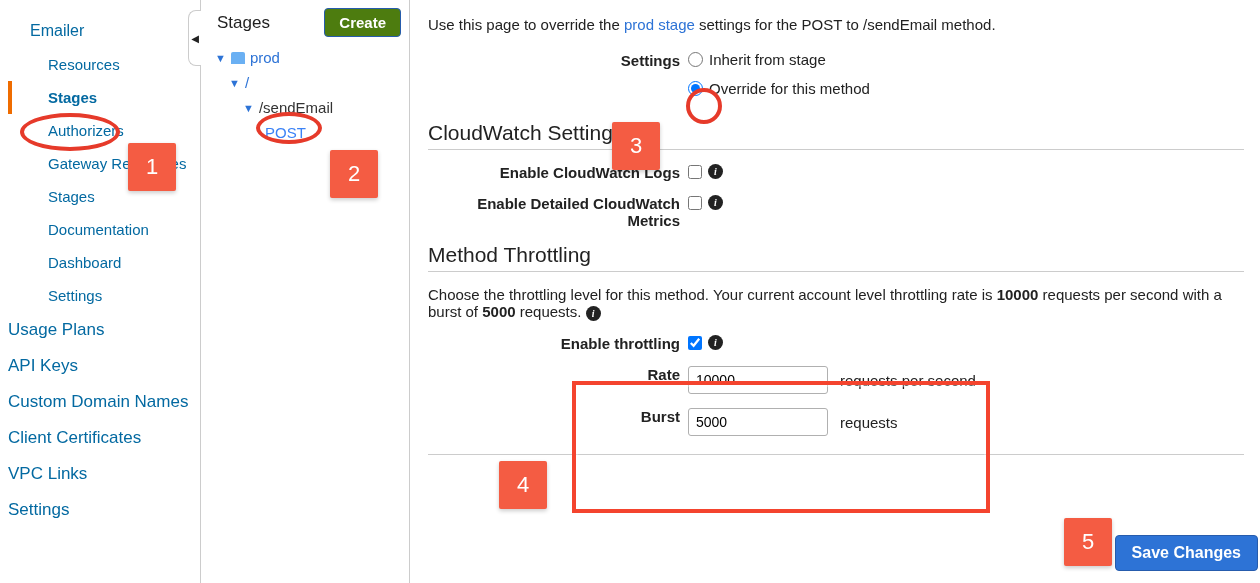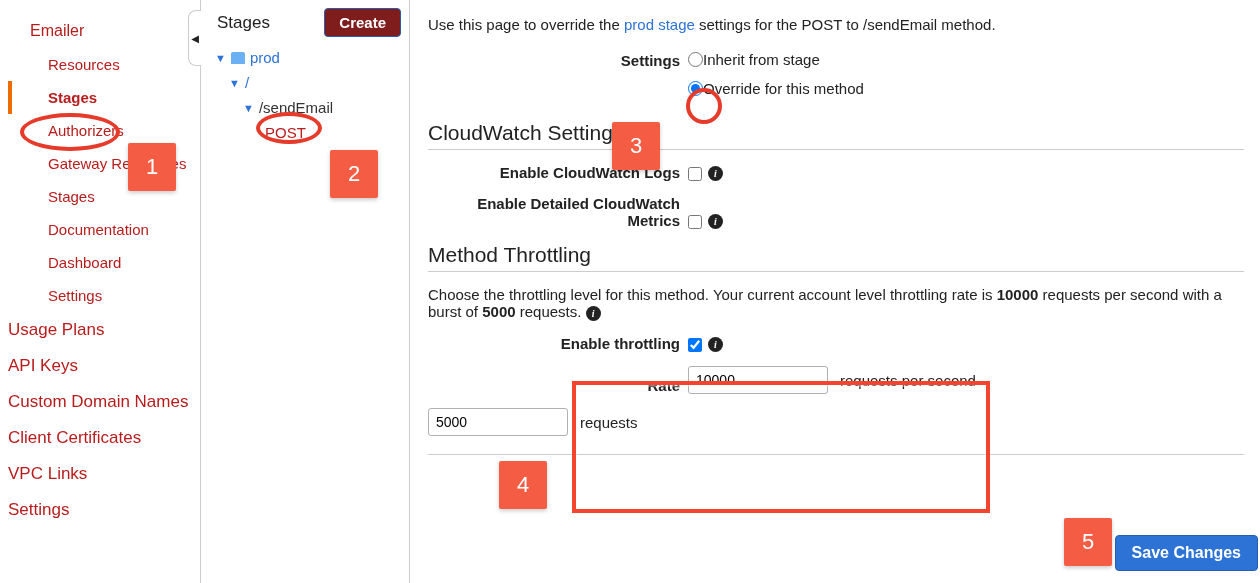--- a/index.html
+++ b/index.html
@@ -17,54 +17,54 @@
   .sidebar {
     width: 200px;
     padding: 14px 0 0 8px;
     flex-shrink: 0;
   }
   .sidebar-title { font-size: 18px; padding: 6px 0 8px 0; }
   .sidebar-item {
     padding: 8px 0 8px 22px;
     font-size: 15px;
     cursor: pointer;
-    color: #b91c1c;
+    color: #0369a1;
   }
   .sidebar-item.sub { padding-left: 40px; }
   .sidebar-item.active { font-weight: bold; border-left: 4px solid #ef6c00; padding-left: 36px; }
   .sidebar-item.top { padding-left: 0; font-size: 17px; }
 
   
   .stages-panel {
     width: 210px;
     border-left: 1px solid #ccc;
     border-right: 1px solid #ccc;
     flex-shrink: 0;
     padding: 8px 8px;
     position: relative;
   }
   .stages-hdr { display: flex; justify-content: space-between; align-items: center; margin-bottom: 8px; }
   .stages-hdr span { font-size: 17px; padding-left: 8px; }
   .btn-create {
-    background: #7f1d1d;
+    background: #4d7c0f;
     color: #fff;
     border: 1px solid #265cad;
     border-radius: 4px;
     padding: 5px 14px;
     font-weight: bold;
     font-size: 15px;
     cursor: pointer;
   }
   .tree { padding-left: 6px; font-size: 15px; }
   .tree-row { display: flex; align-items: center; padding: 4px 0; cursor: pointer; }
   .caret { color: #2d73d6; font-size: 11px; margin-right: 5px; }
   .tree-prod { color: #2d73d6; }
   .tree-slash { color: #2d73d6; padding-left: 14px; }
   .tree-send { color: #333; padding-left: 28px; }
-  .tree-post { color: #b91c1c; padding-left: 50px; font-weight: 500; }
+  .tree-post { color: #3b82f6; padding-left: 50px; font-weight: 500; }
   .stage-icon { width: 14px; height: 12px; background: #6ab0f3; border-radius: 2px 2px 0 0; margin-right: 5px; display: inline-block; }
 
   
   .handle {
     position: absolute;
     left: -13px; top: 10px;
     width: 13px; height: 56px;
     background: #fff;
     border: 1px solid #ccc;
     border-right: none;
@@ -78,27 +78,27 @@
     flex: 1;
     padding: 16px 16px 0 18px;
     position: relative;
     overflow: hidden;
   }
   .intro { font-size: 15px; margin-bottom: 18px; }
   .intro a { color: #2d73d6; text-decoration: none; }
   .settings-row { display: flex; align-items: flex-start; margin-bottom: 24px; font-size: 15px; }
   .settings-label { width: 260px; text-align: right; font-weight: bold; padding-right: 8px; padding-top: 1px; }
   .radio-col { display: flex; flex-direction: column; gap: 12px; }
-  .radio-item { display: flex; align-items: center; gap: 0; }
+  .radio-item { display: flex; align-items: center; gap: 6px; }
   input[type=radio] { width: 15px; height: 15px; }
 
   h3.section { font-size: 21px; font-weight: normal; margin: 8px 0 4px 0; }
   hr.div { border: none; border-top: 1px solid #ccc; margin: 4px 0 14px 0; }
 
-  .form-row { display: flex; align-items: flex-end; margin-bottom: 14px; font-size: 15px; }
+  .form-row { display: flex; align-items: flex-start; margin-bottom: 14px; font-size: 15px; }
   .form-label { width: 260px; text-align: right; font-weight: bold; padding-right: 8px; }
   .form-ctrl { display: flex; align-items: center; gap: 6px; }
   input[type=checkbox] { width: 14px; height: 14px; }
   .info-icon {
     display: inline-flex;
     width: 15px; height: 15px;
     border-radius: 50%;
     background: #222;
     color: #fff;
     font-size: 10px;
@@ -250,20 +250,21 @@
     </div>
   </div>
   <div class="form-row">
     <div class="form-label">Rate</div>
     <div class="form-ctrl">
       <input class="num" value="10000" style="">
       <span class="unit">requests per second</span>
     </div>
   </div>
   <div class="form-row">
+    <div class="form-label">Burst</div>
     <div class="form-ctrl">
       <input class="num" value="5000" style="">
       <span class="unit">requests</span>
     </div>
   </div>
 
   <hr class="div" style="margin-top:18px;">
 
   <button class="btn-save">Save Changes</button>
 </div>

